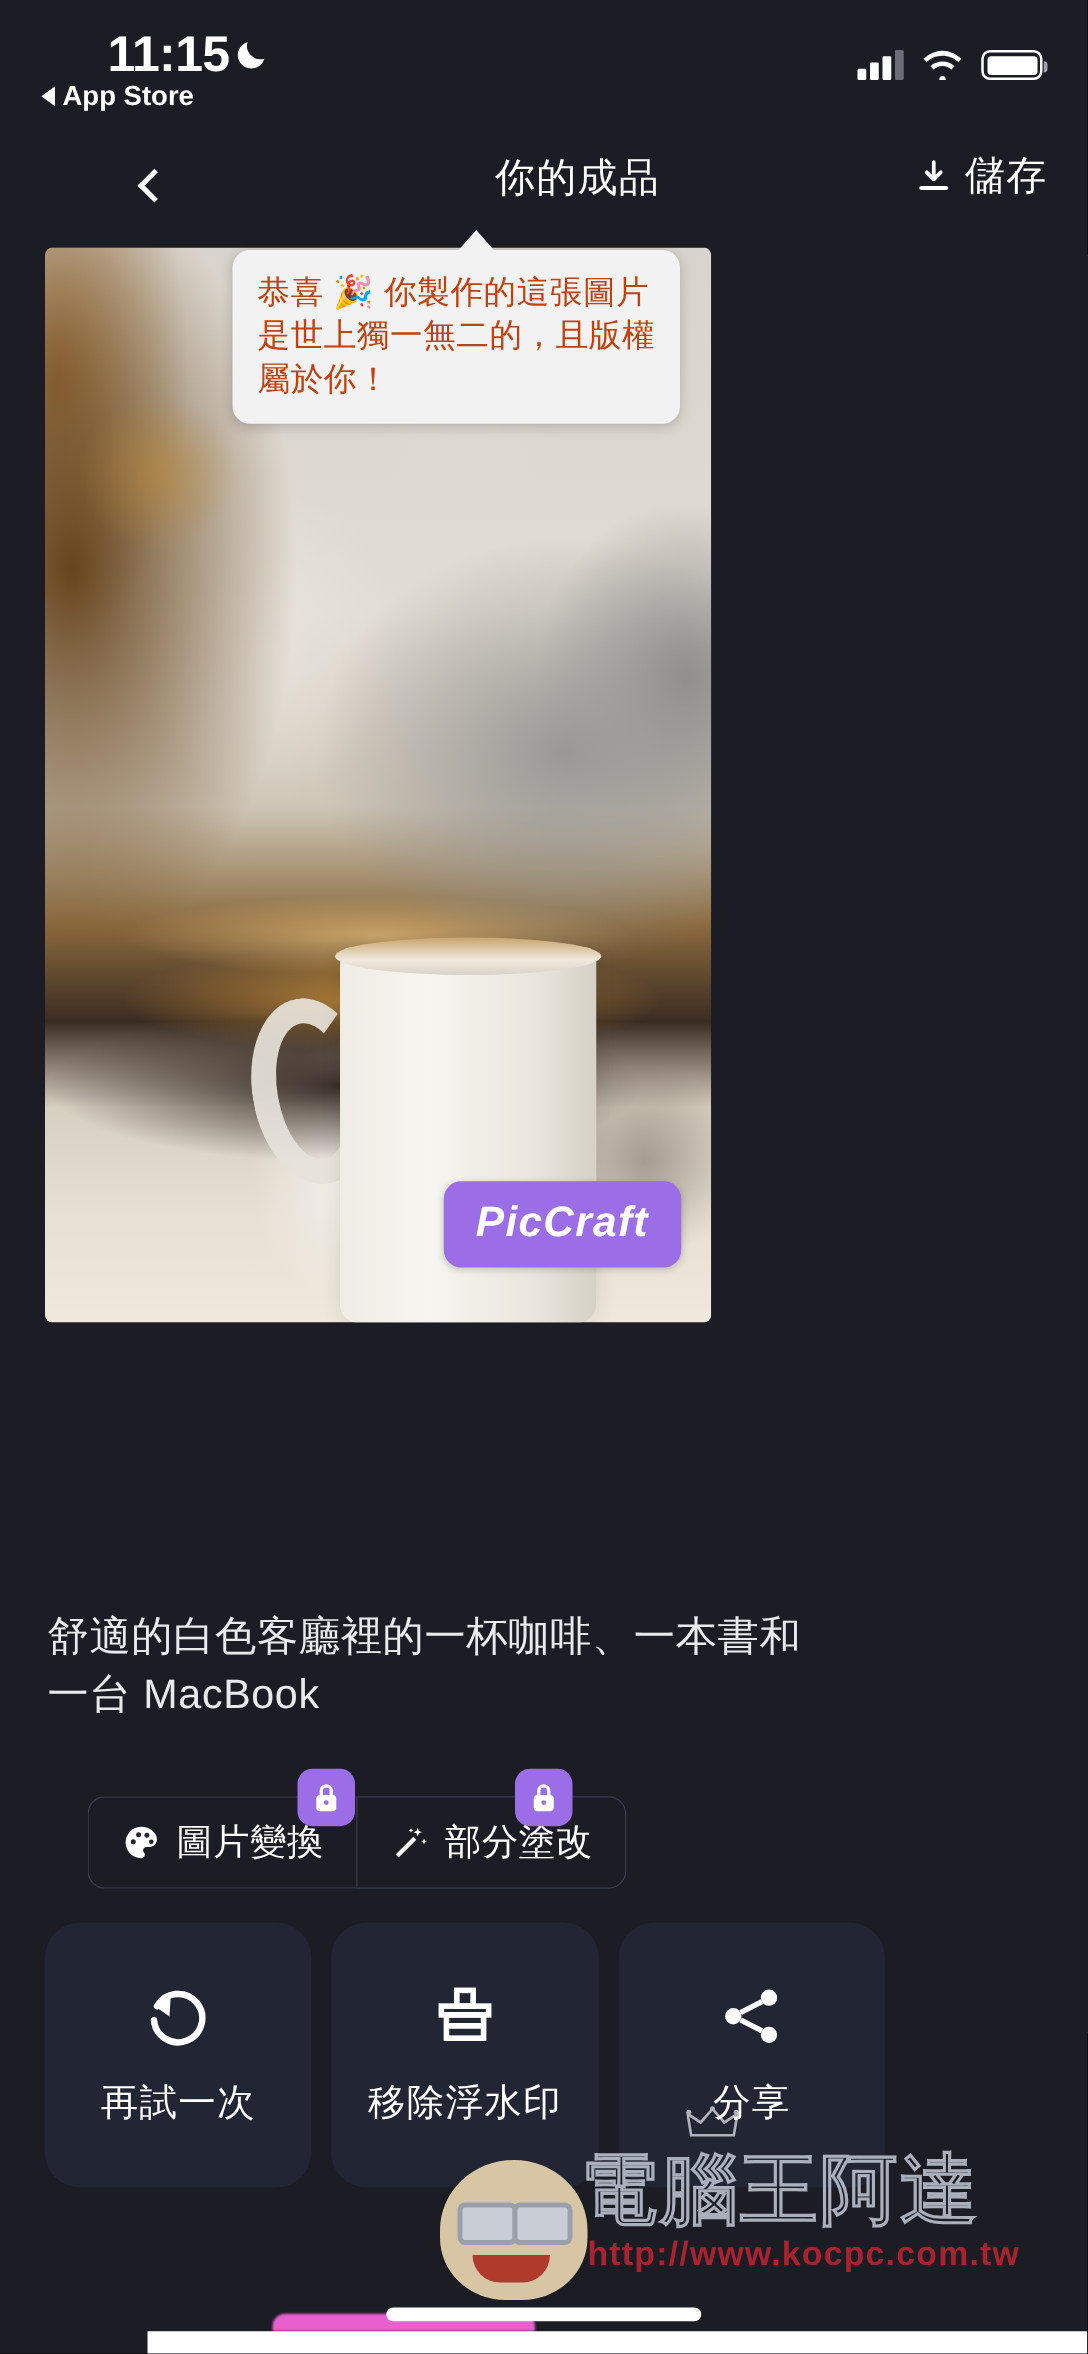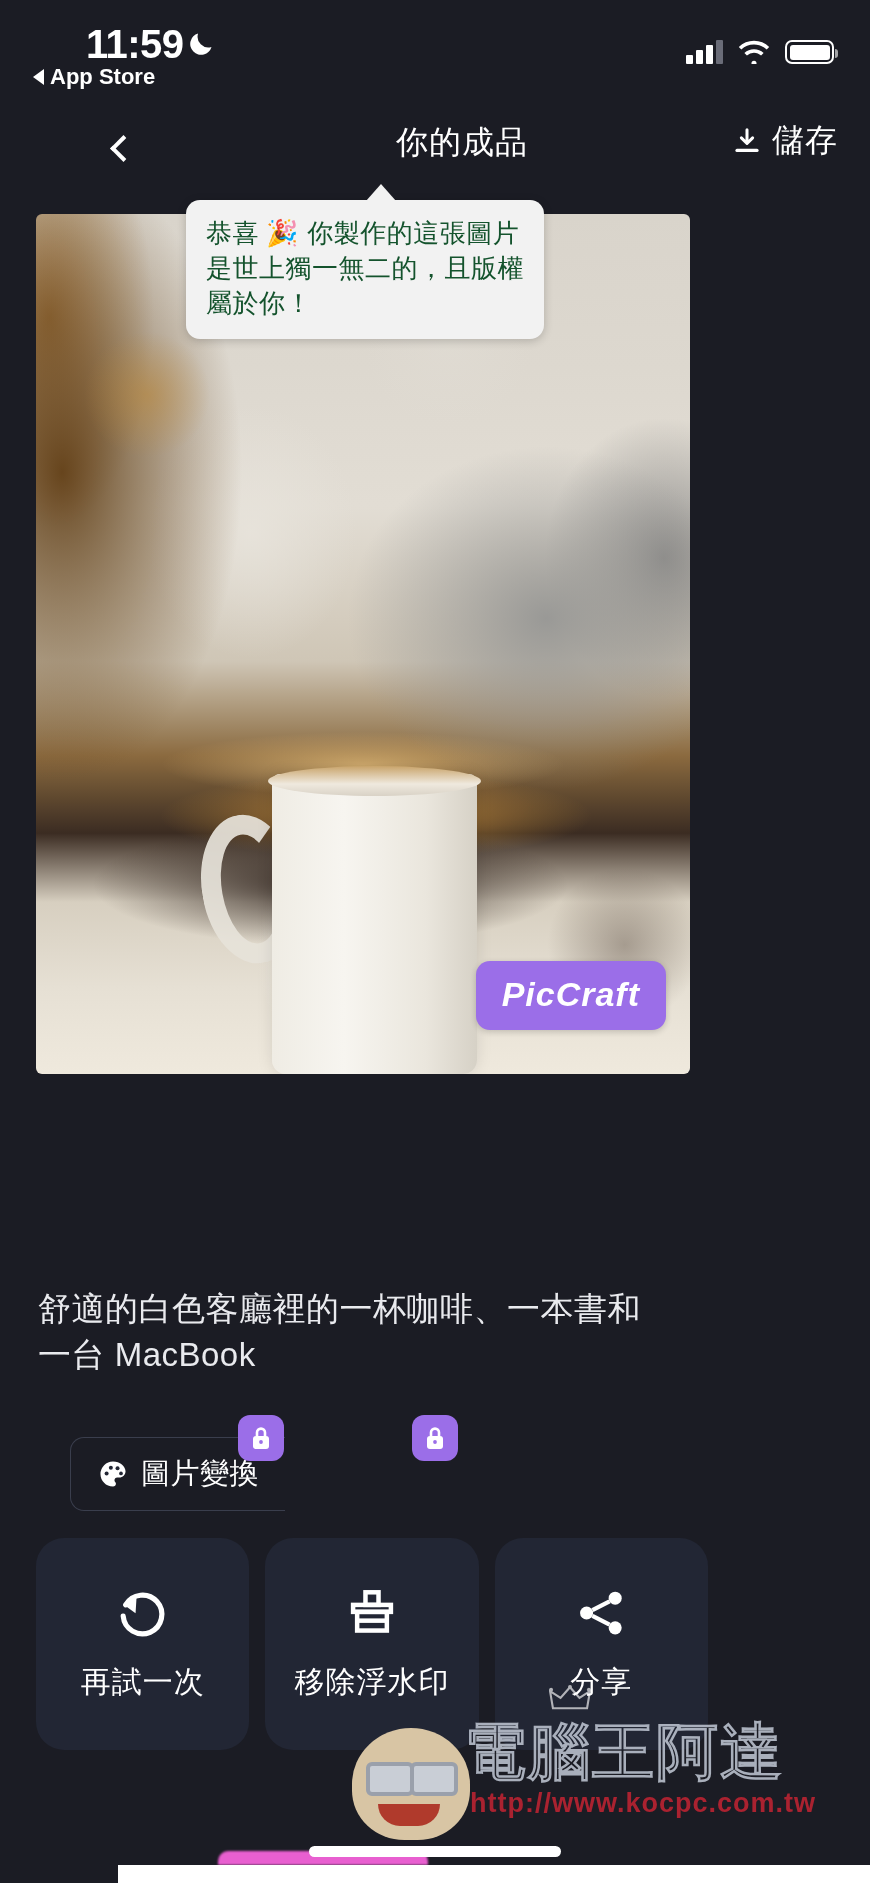--- a/index.html
+++ b/index.html
@@ -120,22 +120,22 @@
     right: 32px; top: 14px;
     display: flex; align-items: center; gap: 10px;
     cursor: pointer;
   }
   .nav-save-label { color: #ffffff; font-size: 32px; letter-spacing: 1px; }
   .dl-icon { width: 30px; height: 32px; }
 
   
   .photo-wrap {
     position: absolute;
-    left: 36px; top: 214px;
-    width: 654px; height: 860px;
+    left: 36px; top: 198px;
+    width: 533px; height: 860px;
     border-radius: 6px;
     overflow: hidden;
   }
   .photo {
     position: absolute;
     inset: 0;
     background:
       
       radial-gradient(ellipse 250px 430px at 4% 30%, rgba(96,62,22,.95) 0%, rgba(96,62,22,0) 72%),
       radial-gradient(ellipse 150px 300px at 2% 12%, rgba(150,104,46,.85) 0%, rgba(150,104,46,0) 70%),
@@ -206,21 +206,21 @@
   }
 
   
   .bubble {
     position: absolute;
     left: 186px; top: 200px;
     width: 358px;
     background: #f2f2f2;
     border-radius: 14px;
     padding: 16px 20px 18px 20px;
-    color: #14532d;
+    color: #c2410c;
     font-size: 26px;
     line-height: 1.35;
     letter-spacing: 0.5px;
     box-shadow: 0 2px 10px rgba(0,0,0,.2);
     z-index: 5;
   }
   .bubble-tail {
     position: absolute;
     left: 180px; top: -16px;
     width: 0; height: 0;
@@ -395,21 +395,21 @@
     background: #ffffff;
     z-index: 12;
   }
 </style>
 </head>
 <body>
 
 <div id="phone">
 
   <div class="status-bar">
-    <div class="status-time">11:59</div>
+    <div class="status-time">11:15</div>
 
     <svg class="moon-icon" viewBox="0 0 24 24">
       <path d="M21 14.5A9.2 9.2 0 0 1 9.5 3 9.3 9.3 0 1 0 21 14.5z" fill="#ffffff"></path>
     </svg>
 
     <div class="back-to-app">
       <span class="tri-left"></span>
       <span>App Store</span>
     </div>
 
@@ -465,20 +465,29 @@
     <div class="seg-btn first">
       <svg class="seg-ico" viewBox="0 0 24 24">
         <path d="M12 2.6A9.4 9.4 0 0 0 2.6 12c0 5.2 4.2 9.4 9.4 9.4 1.3 0 2.2-.9 2.2-2 0-.6-.2-1-.6-1.4-.3-.4-.5-.8-.5-1.3 0-1.1.9-2 2-2h1.6c2.6 0 4.7-2.1 4.7-4.7C21.4 6.2 17.2 2.6 12 2.6z" fill="#fff"></path>
         <circle cx="7.2" cy="11.6" r="1.5" fill="#222634"></circle>
         <circle cx="10.4" cy="7.3" r="1.5" fill="#222634"></circle>
         <circle cx="15.4" cy="7.6" r="1.5" fill="#222634"></circle>
         <circle cx="18" cy="11.6" r="1.4" fill="#222634"></circle>
       </svg>
       <span>圖片變換</span>
     </div>
+    <div class="seg-btn last">
+      <svg class="seg-ico" viewBox="0 0 24 24">
+        <path d="M3.4 19.2 14 8.6l1.8 1.8L5.2 21z" fill="#fff"></path>
+        <path d="M16.6 3.2l.7 1.9 1.9.7-1.9.7-.7 1.9-.7-1.9-1.9-.7 1.9-.7z" fill="#fff"></path>
+        <path d="M20.4 9.6l.5 1.3 1.3.5-1.3.5-.5 1.3-.5-1.3-1.3-.5 1.3-.5z" fill="#fff"></path>
+        <path d="M12.6 3.4l.4 1 1 .4-1 .4-.4 1-.4-1-1-.4 1-.4z" fill="#fff"></path>
+      </svg>
+      <span>部分塗改</span>
+    </div>
 
     <div class="lock-badge" id="lock-1">
       <svg viewBox="0 0 24 26">
         <rect x="4" y="11" width="16" height="13" rx="3" fill="#ffffff"></rect>
         <path d="M8 11V7.6a4 4 0 0 1 8 0V11" stroke="#ffffff" stroke-width="2.6" fill="none"></path>
         <circle cx="12" cy="17" r="1.9" fill="#9b6ee8"></circle>
       </svg>
     </div>
     <div class="lock-badge" id="lock-2">
       <svg viewBox="0 0 24 26">

